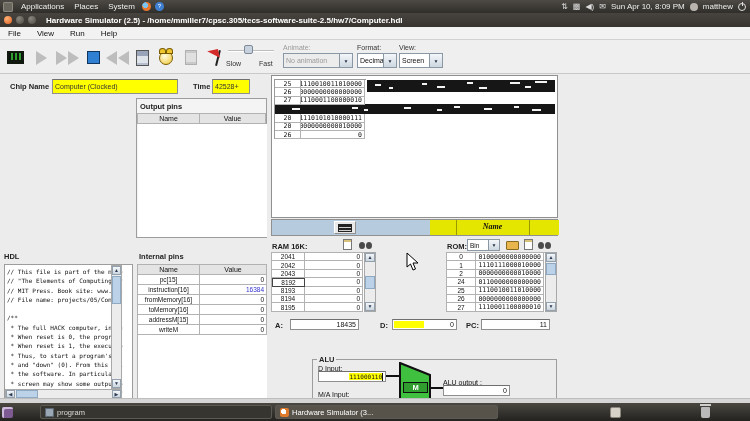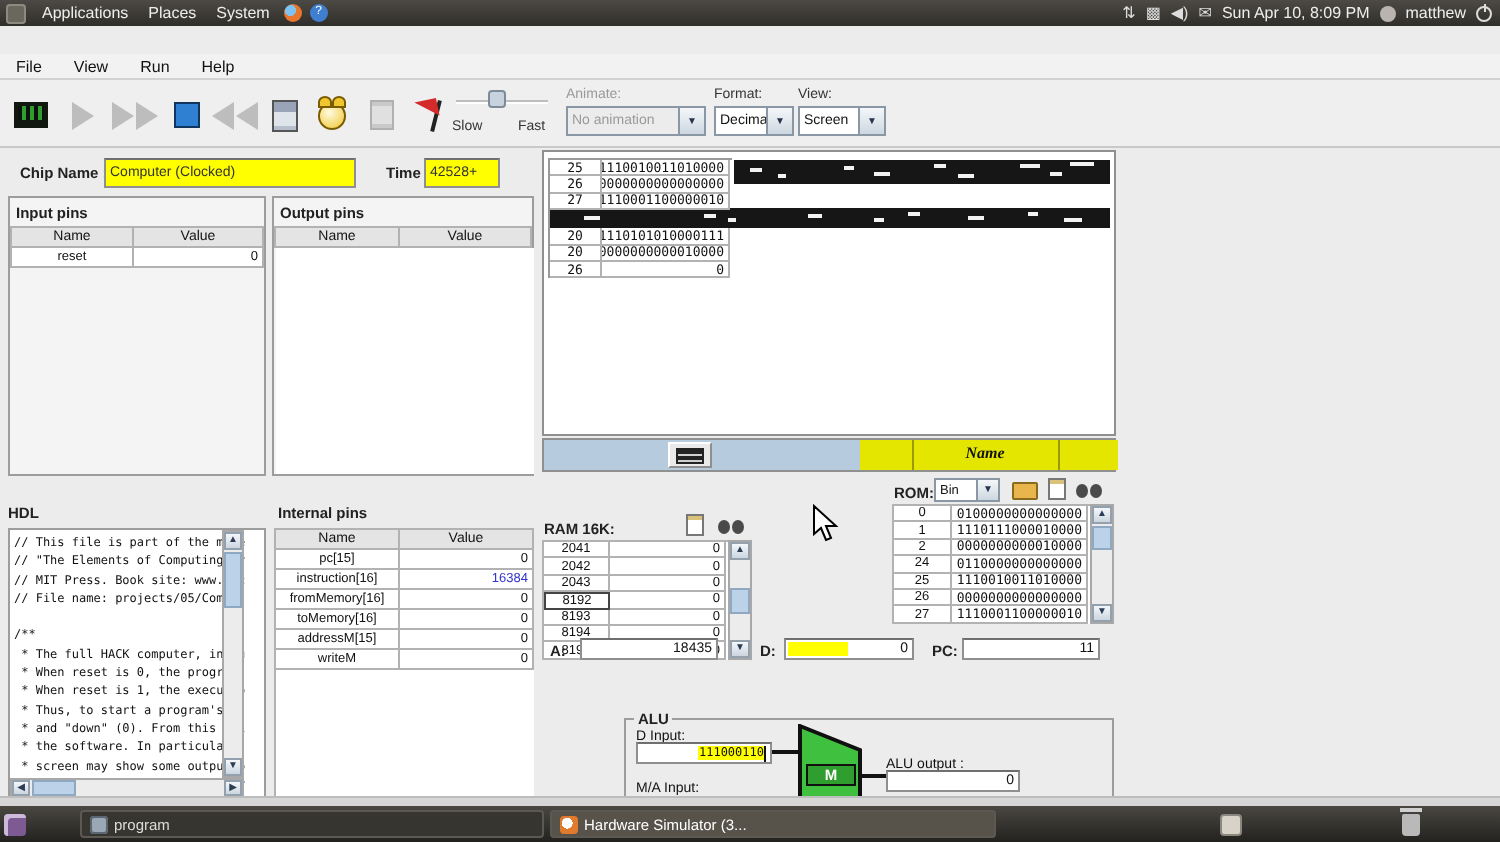--- a/index.html
+++ b/index.html
@@ -110,20 +110,26 @@
       <span class="tico">▩</span>
       <span class="tico">◀)</span>
       <span class="tico">✉</span>
       <span>Sun Apr 10,  8:09 PM</span>
       <span class="avatar"></span>
       <span>matthew</span>
       <span class="pwr"></span>
     </span>
   </div>
 
+  <div class="abs wtitle">
+    <span class="wbtn wb-close"></span>
+    <span class="wbtn wb-grey"></span>
+    <span class="wbtn wb-grey"></span>
+    <span class="wtext">Hardware Simulator (2.5) - /home/mmiller7/cpsc.305/tecs-software-suite-2.5/hw7/Computer.hdl</span>
+  </div>
 
   <div class="abs mbar">
     <span class="mi">File</span>
     <span class="mi">View</span>
     <span class="mi">Run</span>
     <span class="mi">Help</span>
   </div>
 
   <div class="abs tbar"></div>
   <div class="tbtn" style="left:4px">
@@ -181,33 +187,20 @@
   <div class="combo" style="left:399px;top:53px">
     <span class="ct" style="width:31px">Screen</span>
     <span class="cb">▼</span>
   </div>
 
   <span class="ptitle" style="left:10px;top:82px">Chip Name :</span>
   <div class="fld yel" style="left:52px;top:79px;width:126px;height:15px;justify-content:flex-start;color:#333">Computer (Clocked)</div>
   <span class="ptitle" style="left:193px;top:82px">Time :</span>
   <div class="fld yel" style="left:212px;top:79px;width:38px;height:15px;justify-content:flex-start;color:#333">42528+</div>
 
-  <div class="panel" style="left:4px;top:98px;width:129px;height:140px;background:#f4f4f4">
-    <span class="ptitle" style="left:3px;top:3px">Input pins</span>
-    <div class="abs" style="left:0;top:14px;width:127px;border-top:1px solid #b2b2b2;border-left:1px solid #b2b2b2;background:#fff">
-      <div class="trow" style="height:10px">
-        <div class="tc hd" style="width:61px">Name</div>
-        <div class="tc hd" style="width:65px">Value</div>
-      </div>
-      <div class="trow" style="height:10px">
-        <div class="tc nm" style="width:61px">reset</div>
-        <div class="tc vl" style="width:65px">0</div>
-      </div>
-    </div>
-  </div>
 
   <div class="panel" style="left:136px;top:98px;width:131px;height:140px;background:#f4f4f4">
     <span class="ptitle" style="left:3px;top:3px">Output pins</span>
     <div class="abs" style="left:0;top:14px;width:129px;border-top:1px solid #b2b2b2;border-left:1px solid #b2b2b2;background:#fff">
       <div class="trow" style="height:10px">
         <div class="tc hd" style="width:62px">Name</div>
         <div class="tc hd" style="width:66px">Value</div>
       </div>
       <div class="abs" style="left:0;top:10px;width:129px;height:113px;background:#fff"></div>
     </div>
@@ -272,21 +265,21 @@
         <span style="width:14px;height:8px;background:repeating-linear-gradient(#222 0 2px,#cfcfcf 2px 3px);border:1px solid #222"></span>
       </div>
     </div>
     <div class="abs" style="left:158px;top:0;width:129px;height:15px;background:#e4e600">
       <span class="abs" style="left:26px;top:0;width:1px;height:15px;background:#9a9a00"></span>
       <span class="abs" style="left:99px;top:0;width:1px;height:15px;background:#9a9a00"></span>
       <span class="abs" style="left:26px;top:2px;width:73px;text-align:center;font:italic bold 8px 'Liberation Serif',serif">Name</span>
     </div>
   </div>
 
-  <div class="abs" style="left:271px;top:256px;width:108px;height:78px">
+  <div class="abs" style="left:271px;top:238px;width:108px;height:78px">
     <span class="ptitle" style="left:1px;top:4px">RAM 16K:</span>
     <span class="abs" style="left:72px;top:1px;width:9px;height:11px;background:#fff;border:1px solid #777;box-shadow:inset 0 2px 0 #d9c27a"></span>
     <span class="abs" style="left:88px;top:2px;width:13px;height:10px">
       <span class="abs" style="left:0;top:2px;width:6px;height:7px;border-radius:50%;background:#4a4a4a"></span>
       <span class="abs" style="left:7px;top:2px;width:6px;height:7px;border-radius:50%;background:#4a4a4a"></span>
     </span>
     <div class="abs" style="left:0;top:14px;width:93px;border-top:1px solid #b2b2b2;border-left:1px solid #b2b2b2;background:#fff">
       <div class="trow" style="height:8.4px">
           <div class="tc nm" style="width:33px">2041</div>
           <div class="tc vl" style="width:58px">0</div>

